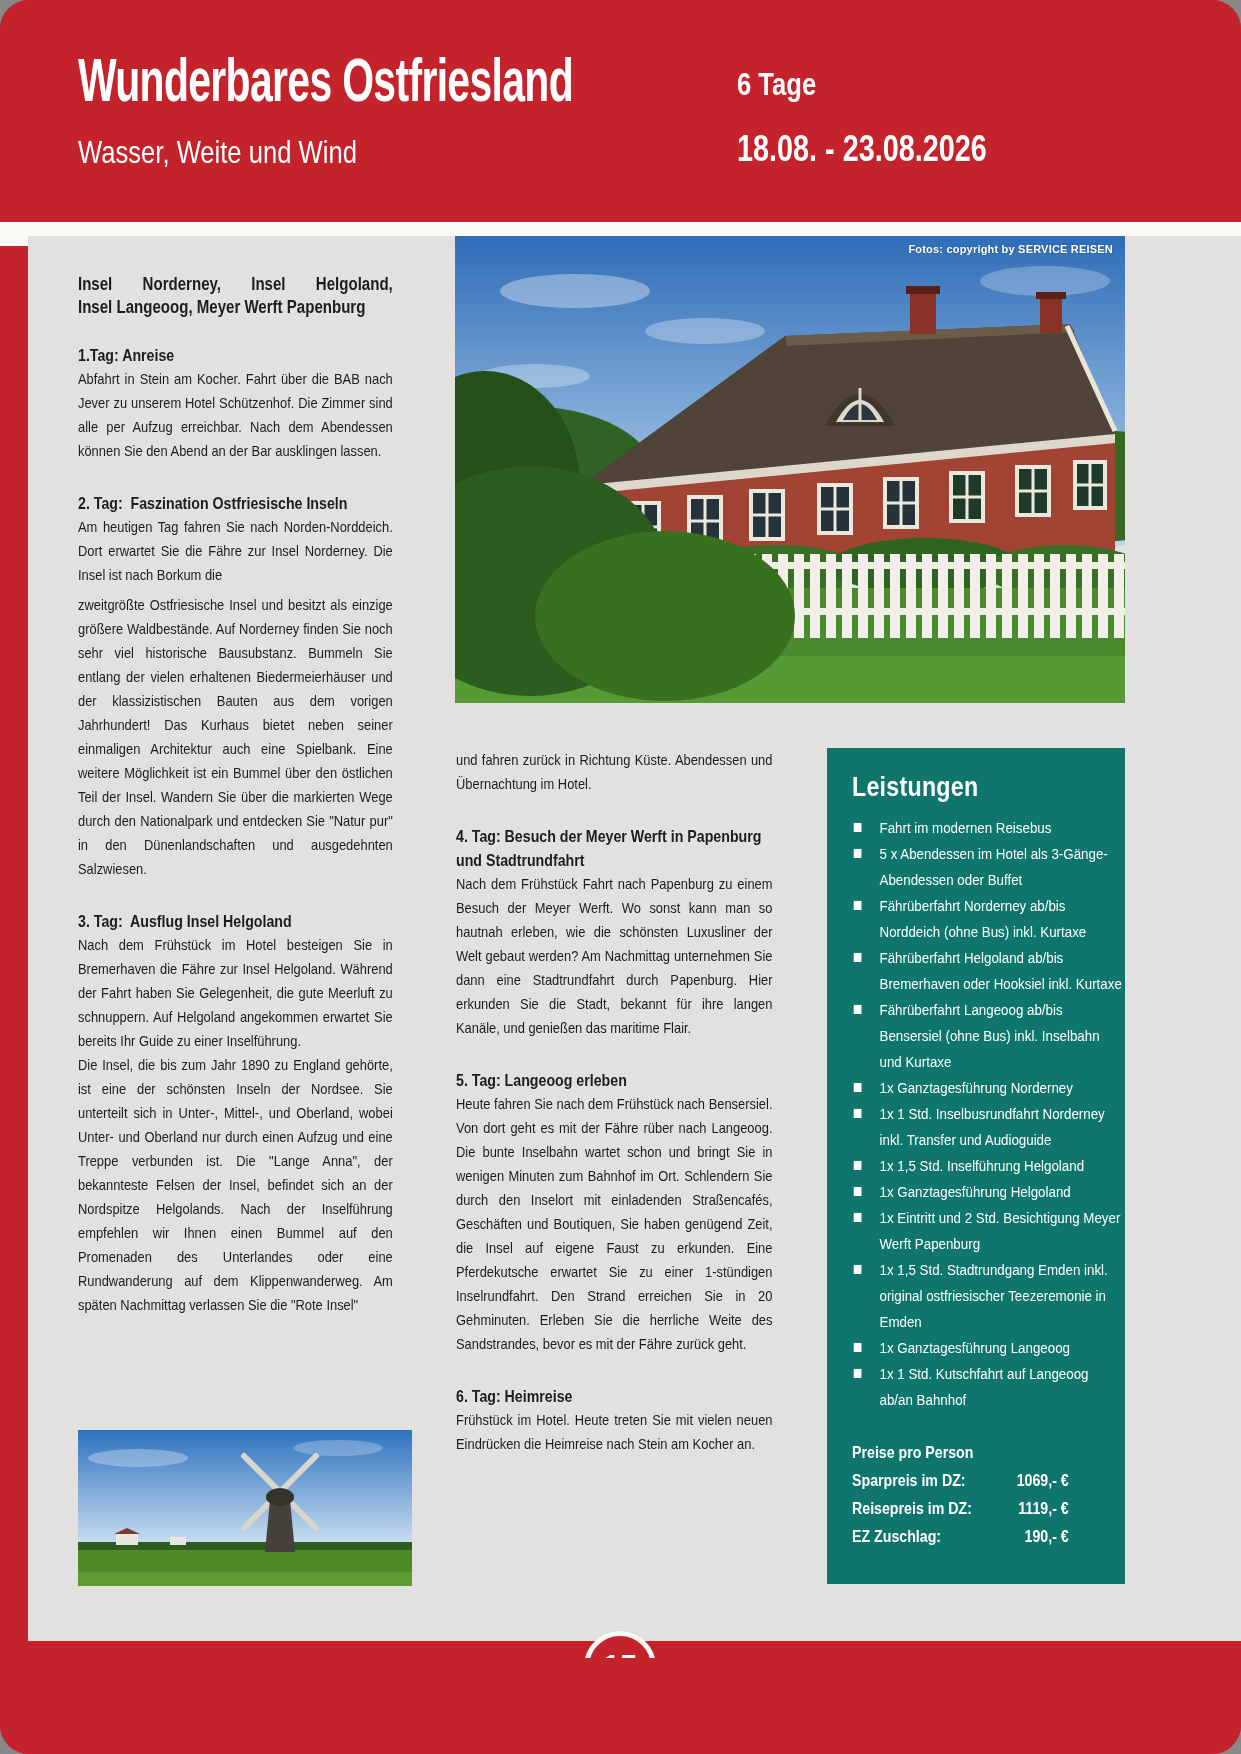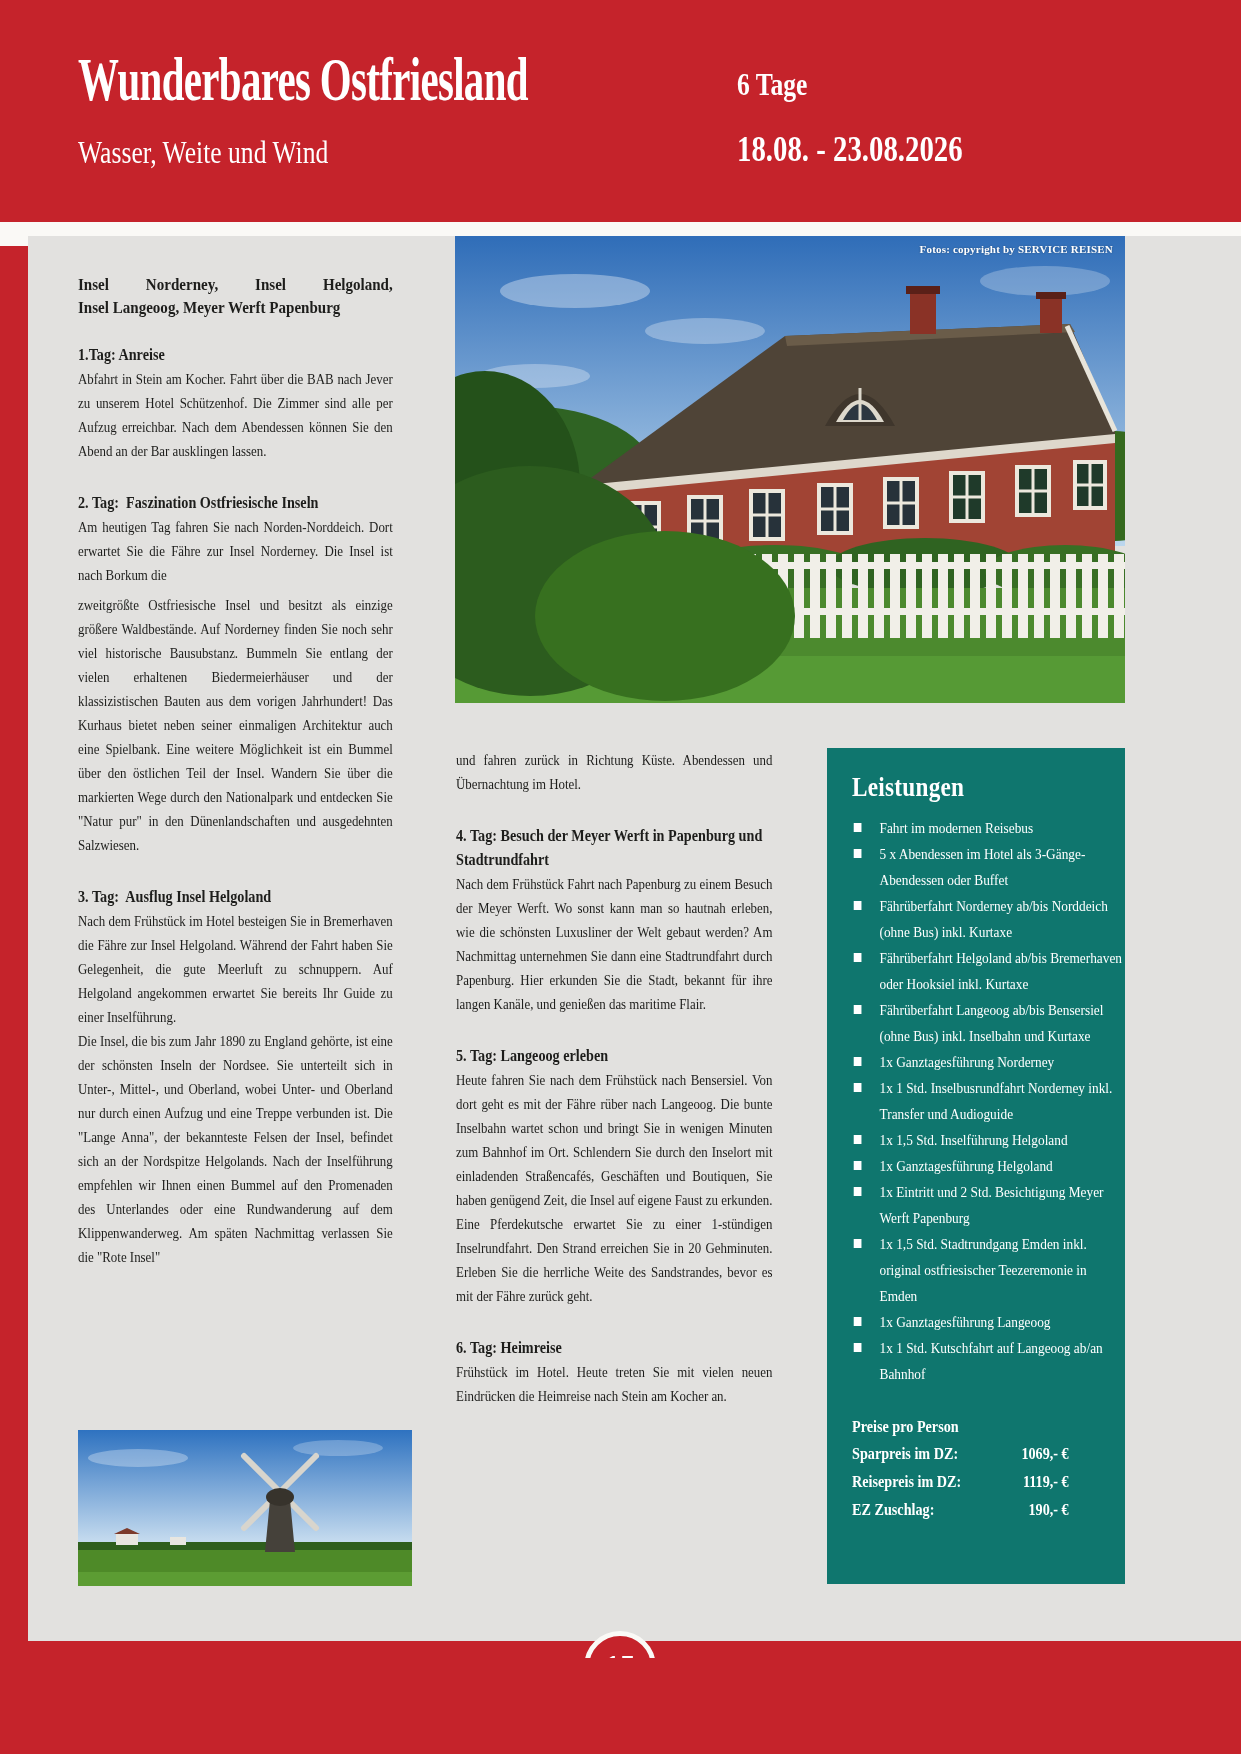--- a/index.html
+++ b/index.html
@@ -1,19 +1,19 @@
 <!DOCTYPE html>
 <html><head>
 <meta charset="utf-8">
 <style>
   html,body { margin:0; padding:0; background:#888; }
   .page {
     position:relative; width:1241px; height:1754px; margin:0 auto;
     background:#c5232b; overflow:hidden;
-    font-family:Liberation Serif, serif; color:#1d1d1b;
+    font-family:Liberation Sans, sans-serif; color:#1d1d1b;border-radius:29px;
   }
   
   .masthead { position:absolute; left:0; top:0; width:100%; height:222px; background:#c5232b; }
   .masthead .title {
     position:absolute; left:78px; top:44px; margin:0; color:#fff;
     font-size:62px; font-weight:bold; white-space:nowrap; letter-spacing:-1px;
     transform:scaleX(.66); transform-origin:0 0;
   }
   .masthead .subtitle {
     position:absolute; left:78px; top:134px; color:#fff; font-size:32px; font-weight:normal;

